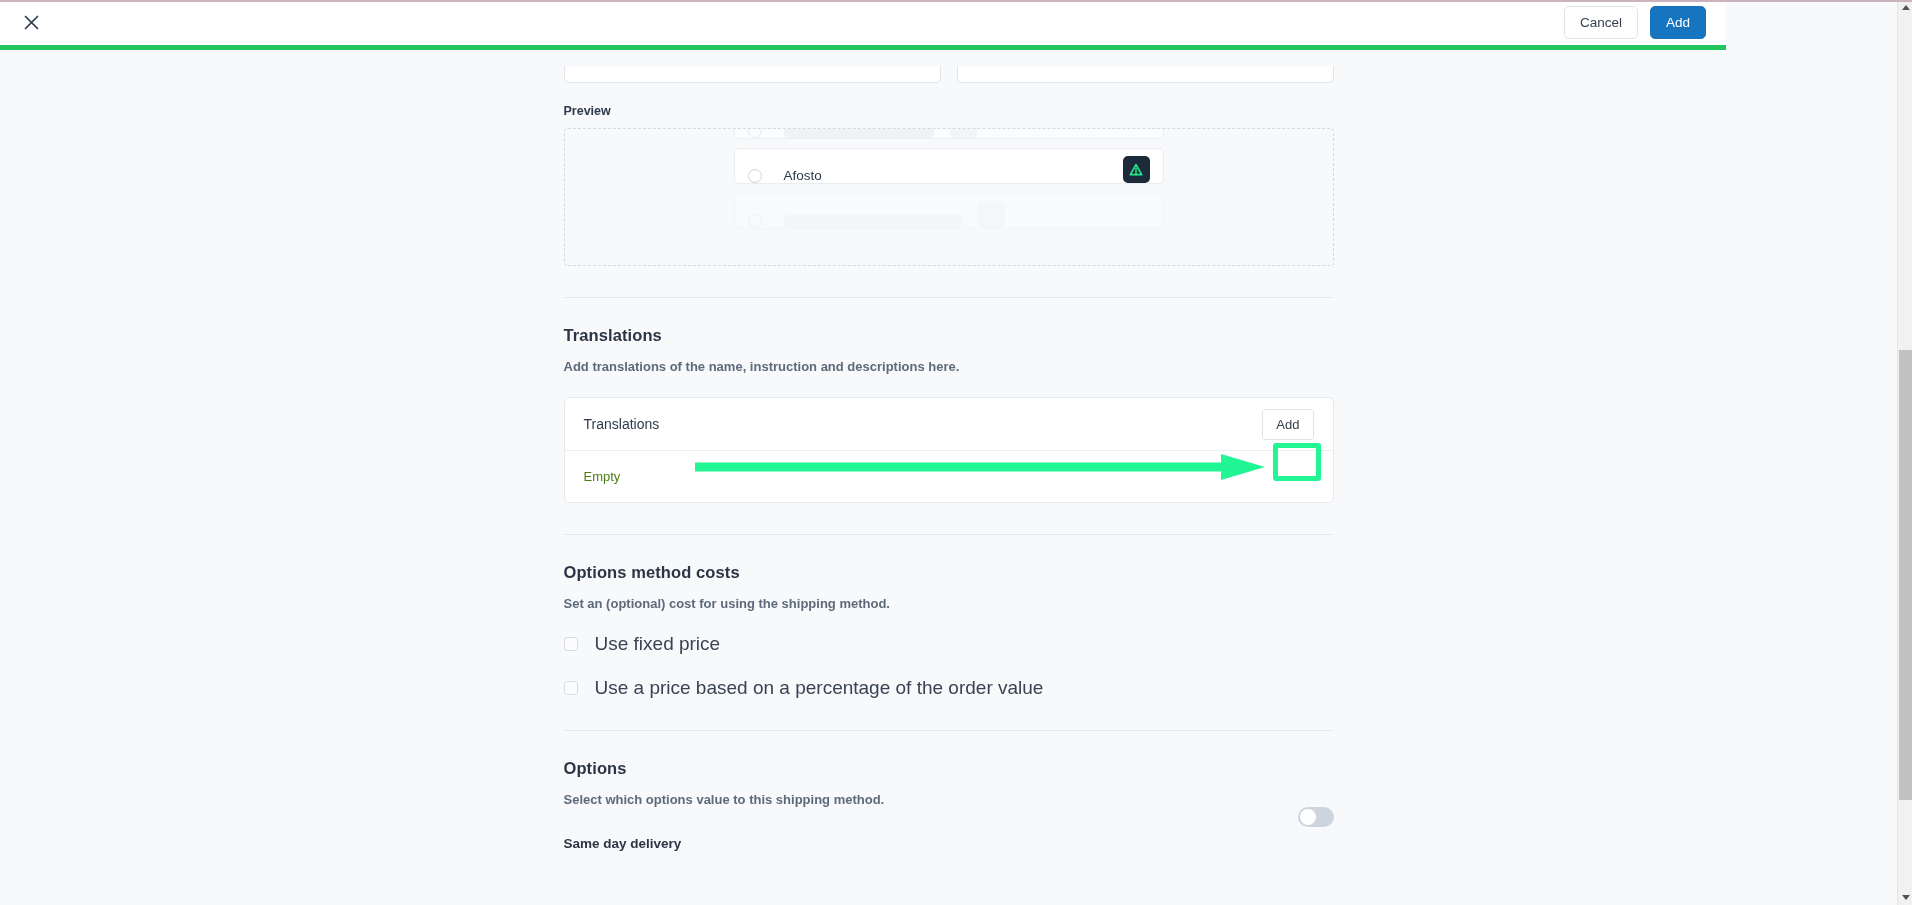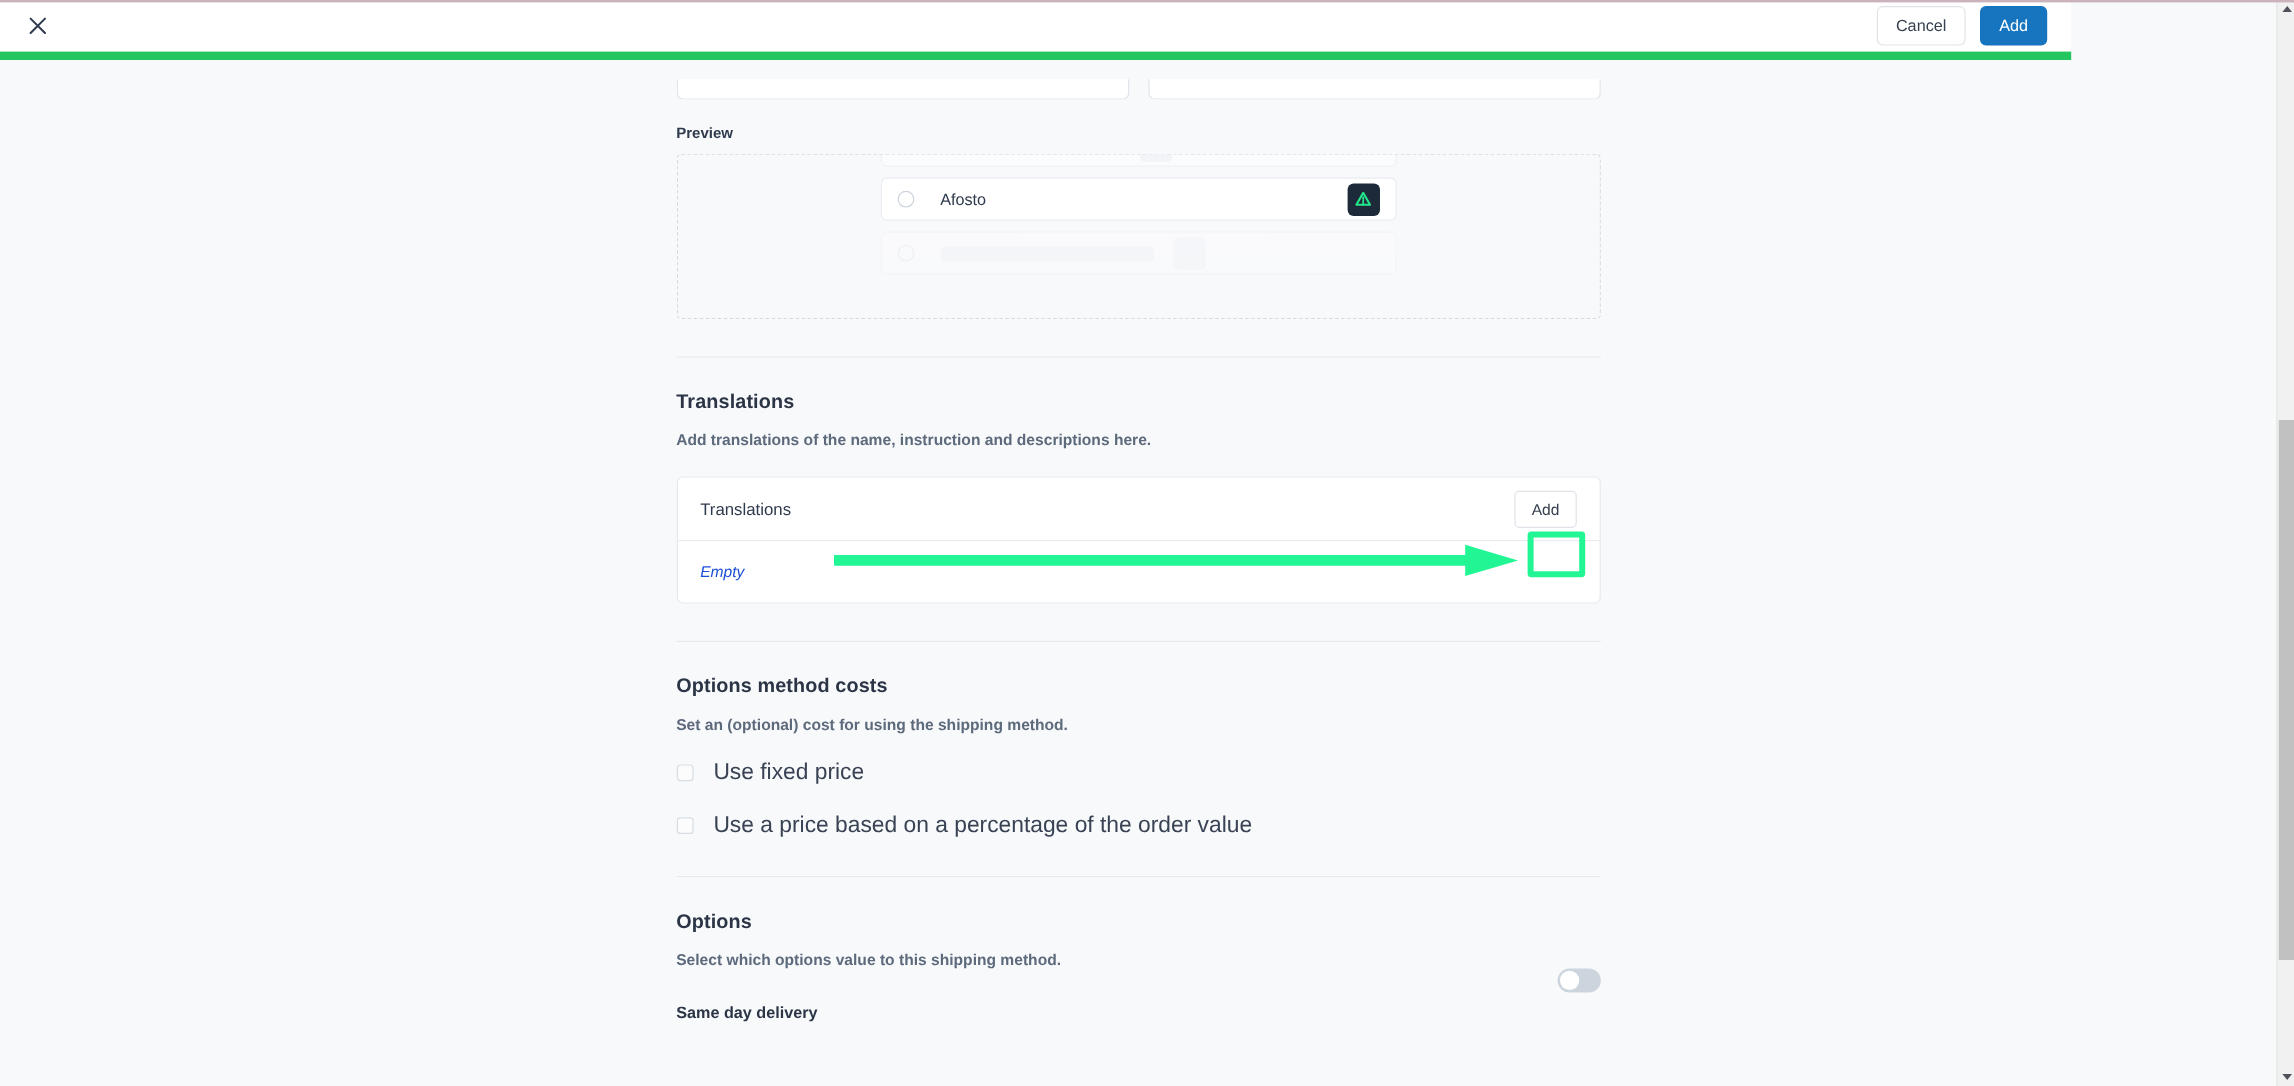--- a/index.html
+++ b/index.html
@@ -21,21 +21,21 @@
     overflow: hidden;
   }
 
   
   .topbar {
     position: absolute;
     top: 0; left: 0;
     width: 1726px;
     height: 50px;
     background: #ffffff;
-    border-bottom: 7px solid #22c55e;
+    border-bottom: 5px solid #22c55e;
     display: flex;
     align-items: center;
     justify-content: space-between;
     padding: 0 20px 0 14px;
     z-index: 5;
   }
   .close-btn {
     width: 34px; height: 34px;
     display: flex; align-items: center; justify-content: center;
     cursor: pointer;
@@ -118,21 +118,21 @@
     margin: 0 auto;
     position: relative;
     top: -26px;
   }
   .prow {
     background: #ffffff;
     border: 1px solid #e9ecf0;
     border-radius: 5px;
     height: 36px;
     display: flex;
-    align-items: center;
+    align-items: flex-end;
     padding: 0 13px;
     margin-bottom: 9px;
   }
   .prow.ghost { background: #fbfcfd; border-color: #eef1f4; }
   .prow.ghost.faded { opacity: 0.55; }
   .radio {
     width: 14px; height: 14px;
     border: 1px solid #ccd3dc;
     border-radius: 50%;
     background: #fff;
@@ -222,22 +222,21 @@
     font-family: "Liberation Sans", sans-serif;
   }
   .card-body {
     height: 51px;
     display: flex;
     align-items: center;
     padding: 0 19px;
   }
   .empty-text {
     font-size: 13px;
-    font-style: italic;
-    color: #1d4ed8;
+    color: #4d7c0f;
   }
 
   
   .chk-row {
     display: flex;
     align-items: center;
     margin-top: 22px;
     cursor: pointer;
   }
   .chk-row:first-of-type { margin-top: 28px; }

